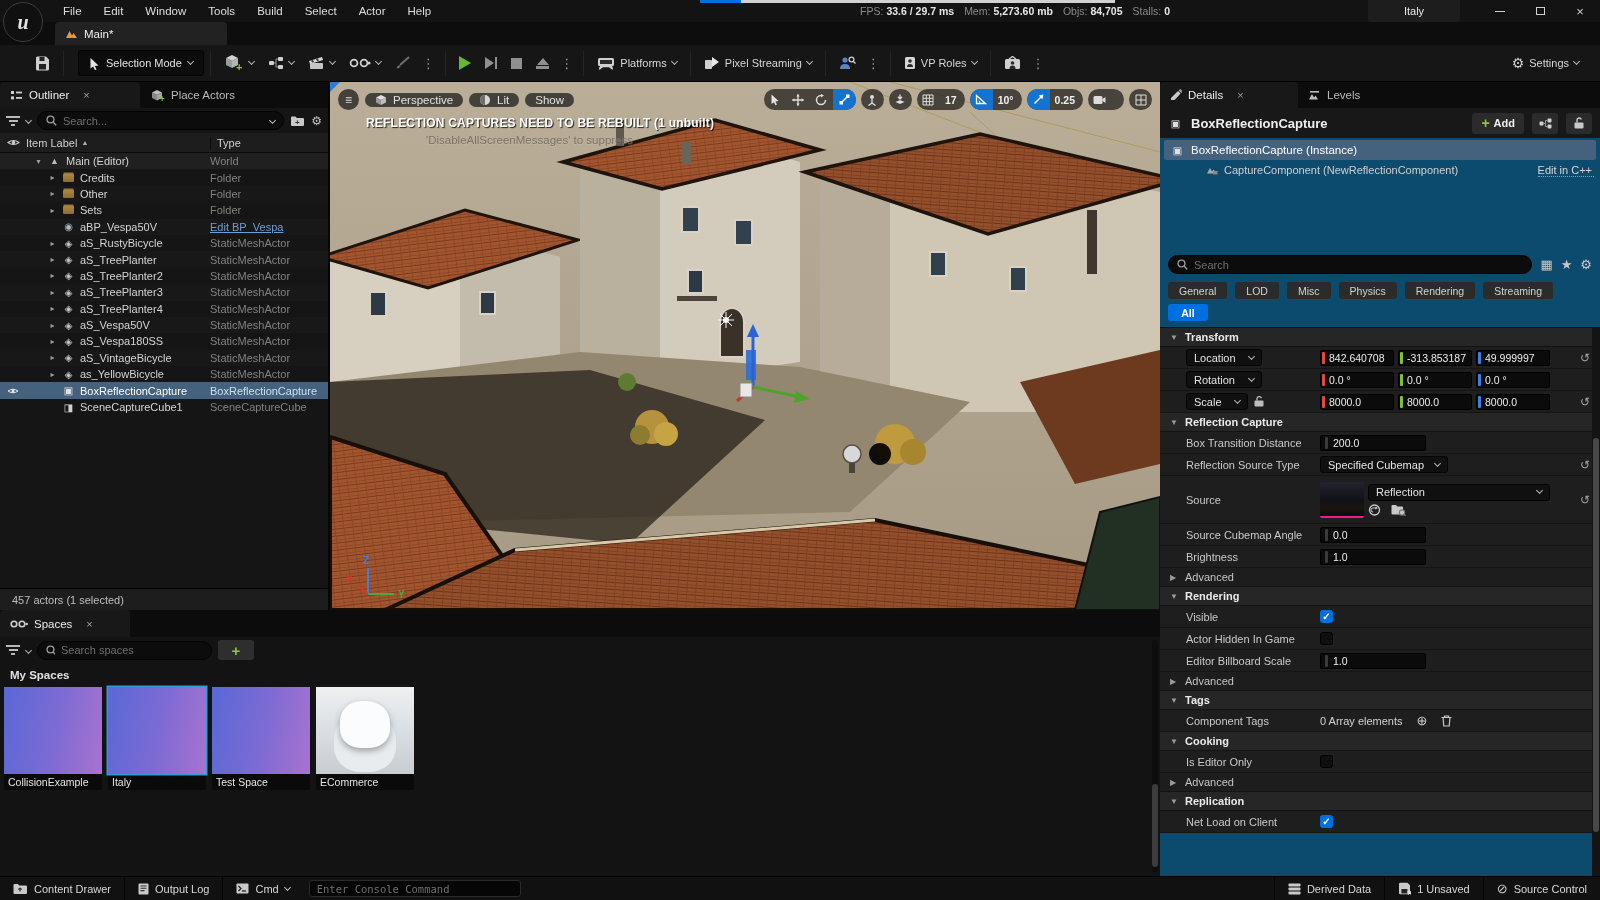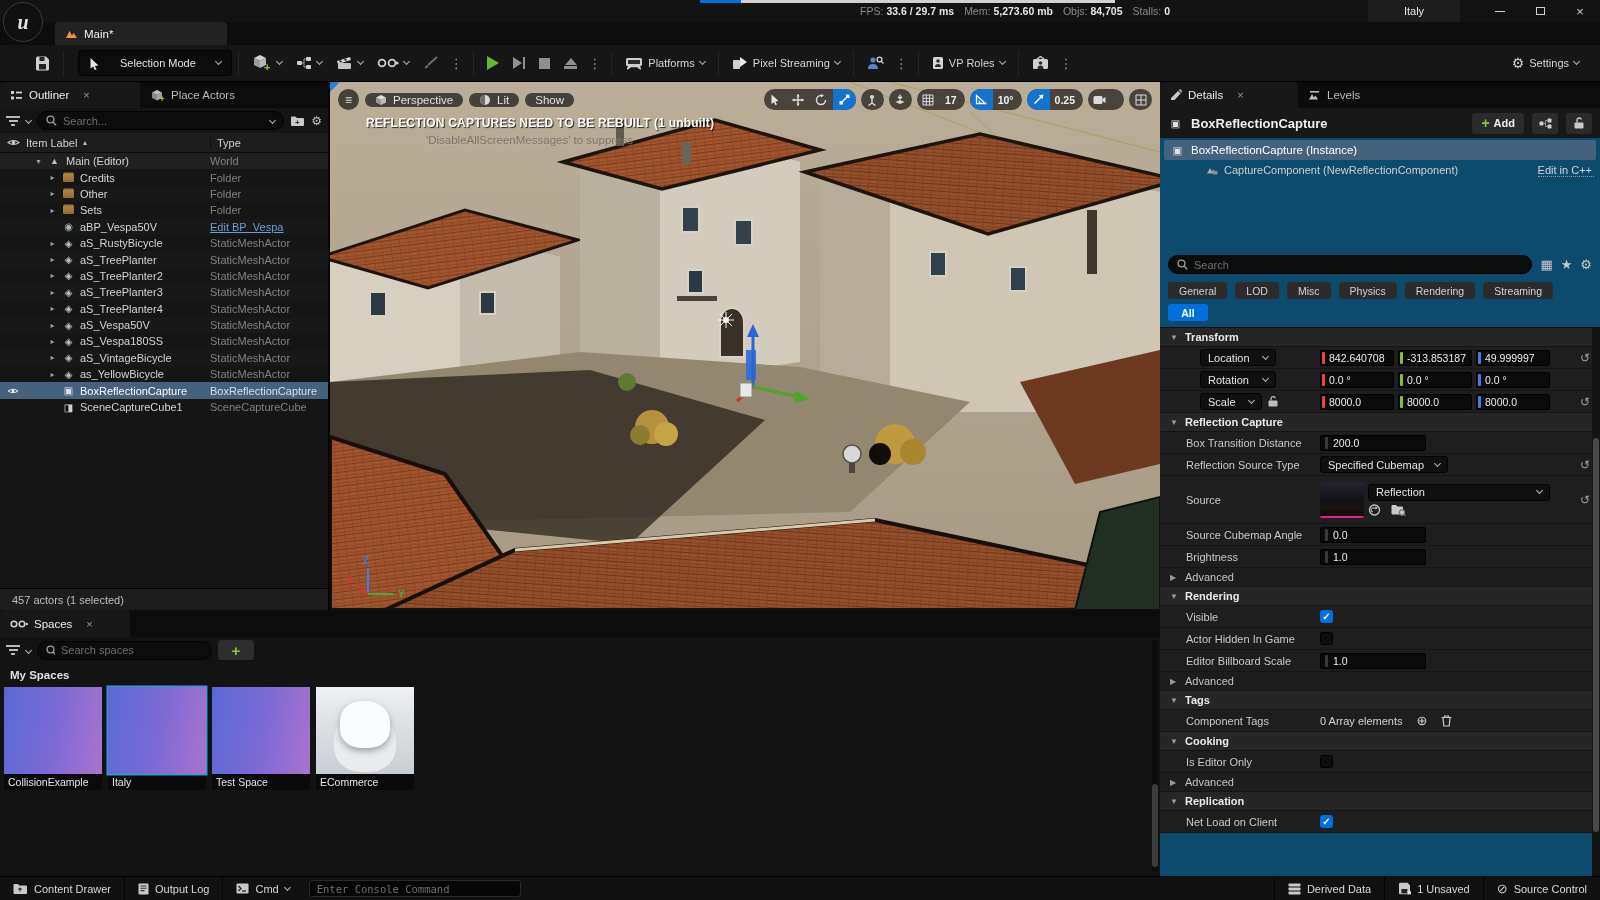--- a/index.html
+++ b/index.html
@@ -25,21 +25,21 @@
   .ic-close{font-size:13px;line-height:1}
 
   
   .tabstrip{position:absolute;left:0;top:22px;width:1600px;height:23px;background:#0d0d0d}
   .main-tab{position:absolute;left:55px;top:0;width:172px;height:23px;background:#222;border-radius:4px 4px 0 0;display:flex;align-items:center;gap:6px;padding:0 10px;color:#efefef;font-size:11.5px}
 
   
   .toolbar{position:absolute;left:0;top:45px;width:1600px;height:37px;background:#161616;border-bottom:1px solid #000;display:flex;align-items:center}
   .tbtn{display:flex;align-items:center;gap:5px;color:#d6d6d6;padding:0 7px;height:27px}
   .tdiv{width:1px;height:25px;background:#060606;margin:0 6px;border-right:1px solid #242424}
-  .selmode{background:#0c0c0c;border:1px solid #040404;border-radius:3px;height:26px;display:flex;align-items:center;gap:20px;padding:0 10px;margin-left:8px;color:#e2e2e2}
+  .selmode{background:#0c0c0c;border:1px solid #040404;border-radius:3px;height:26px;display:flex;align-items:center;gap:6px;padding:0 10px;margin-left:8px;color:#e2e2e2}
   .cv{width:5px;height:5px;border-right:1.4px solid #b5b5b5;border-bottom:1.4px solid #b5b5b5;transform:rotate(45deg);display:inline-block;margin-top:-3px}
   .dots{color:#9c9c9c;font-size:13px;padding:0 4px;letter-spacing:0}
   .pl-play{width:0;height:0;border-left:12px solid #64b832;border-top:7px solid transparent;border-bottom:7px solid transparent}
   .pl-skip{display:flex;align-items:center}
   .pl-skip .t{width:0;height:0;border-left:9px solid #8f8f8f;border-top:6px solid transparent;border-bottom:6px solid transparent}
   .pl-skip .b{width:2.5px;height:12px;background:#8f8f8f;margin-left:1px}
   .pl-stop{width:11px;height:11px;background:#8f8f8f}
   .pl-eject{display:flex;flex-direction:column;align-items:center;gap:1.5px}
   .pl-eject .t{width:0;height:0;border-bottom:7px solid #8f8f8f;border-left:6.5px solid transparent;border-right:6.5px solid transparent}
   .pl-eject .b{width:13px;height:2.5px;background:#8f8f8f}
@@ -146,21 +146,21 @@
   .chip-all-row{padding:3px 8px 6px}
   .chip.all{background:#0070e0;color:#fff;font-weight:bold;width:40px;justify-content:center}
   .dscroll{position:relative;flex:1;overflow:hidden;border-top:1px solid #101010}
   .sect{height:19px;background:#262626;display:flex;align-items:center;gap:7px;padding-left:10px;font-weight:bold;color:#eaeaea;border-bottom:1px solid #131313}
   .arr{color:#9a9a9a;font-size:8px;width:8px}
   .advrow{height:19px;display:flex;align-items:center;gap:7px;padding-left:10px;color:#c4c4c4;background:#1d1d1d;border-bottom:1px solid #141414}
   .prow{display:flex;align-items:center;min-height:22px;background:#1e1e1e;border-bottom:1px solid #151515;position:relative}
   .plabel{width:160px;padding-left:26px;color:#c9c9c9;white-space:nowrap;overflow:hidden;flex:none}
   .pval{display:flex;align-items:center;gap:4px;flex:1}
   .dd{background:#101010;border:1px solid #040404;border-radius:3px;height:17px;display:flex;align-items:center;justify-content:space-between;gap:8px;padding:0 7px;color:#e3e3e3}
-  .tf-lab{width:160px;padding-left:40px;display:flex;align-items:center;gap:6px;flex:none}
+  .tf-lab{width:160px;padding-left:26px;display:flex;align-items:center;gap:6px;flex:none}
   .tf-lab .dd{width:76px}
   .axin{position:relative;width:74px;height:16px;background:#0b0b0b;border:1px solid #000;border-radius:2px;display:flex;align-items:center;padding-left:8px;color:#ececec;font-size:10.5px;white-space:nowrap;overflow:hidden}
   .axin::before{content:"";position:absolute;left:1px;top:1px;bottom:1px;width:3px;border-radius:1px}
   .axin.x::before{background:#e2493b}.axin.y::before{background:#84bd3b}.axin.z::before{background:#3e7fe0}
   .nin{width:106px;height:16px;background:#0b0b0b;border:1px solid #000;border-radius:2px;display:flex;align-items:center;padding-left:8px;color:#ececec;font-size:10.5px}
   .nin::before{content:"";width:3px;height:12px;background:#3a3a3a;border-radius:1px;margin-right:5px;margin-left:-4px}
   .reset{position:absolute;right:10px;color:#a2a2a2;font-size:12px}
   .cb{width:13px;height:13px;background:#0e0e0e;border:1px solid #000;border-radius:2.5px;display:inline-flex;align-items:center;justify-content:center}
   .cb.on{background:#0070e0;border-color:#0070e0}
   .cb.on::after{content:"✓";color:#fff;font-size:10px;font-weight:bold}
@@ -180,20 +180,31 @@
   .console input{flex:1;background:transparent;border:0;outline:0;font-family:"DejaVu Sans Mono",monospace;font-size:10.5px;color:#9a9a9a}
   .console input::placeholder{color:#6f6f6f}
   .slash{color:#cfcfcf;font-size:13px}
 </style>
 </head>
 <body>
 
 <div class="root">
 
   <div class="titlebar">
+    <div class="menus">
+
+    <span class="menu-item">File</span>
+        <span class="menu-item">Edit</span>
+        <span class="menu-item">Window</span>
+        <span class="menu-item">Tools</span>
+        <span class="menu-item">Build</span>
+        <span class="menu-item">Select</span>
+        <span class="menu-item">Actor</span>
+        <span class="menu-item">Help</span>
+      </div>
     <div class="progressbar">
         <div class="pfill"></div>
       </div>
     <div class="stats">
       <span><span class="sl">FPS:</span><span class="sv">33.6 / 29.7 ms</span></span>
       <span><span class="sl">Mem:</span><span class="sv">5,273.60 mb</span></span>
       <span><span class="sl">Objs:</span><span class="sv">84,705</span></span>
       <span><span class="sl">Stalls:</span><span class="sv">0</span></span>
     </div>
     <div class="proj-tab">Italy</div>

